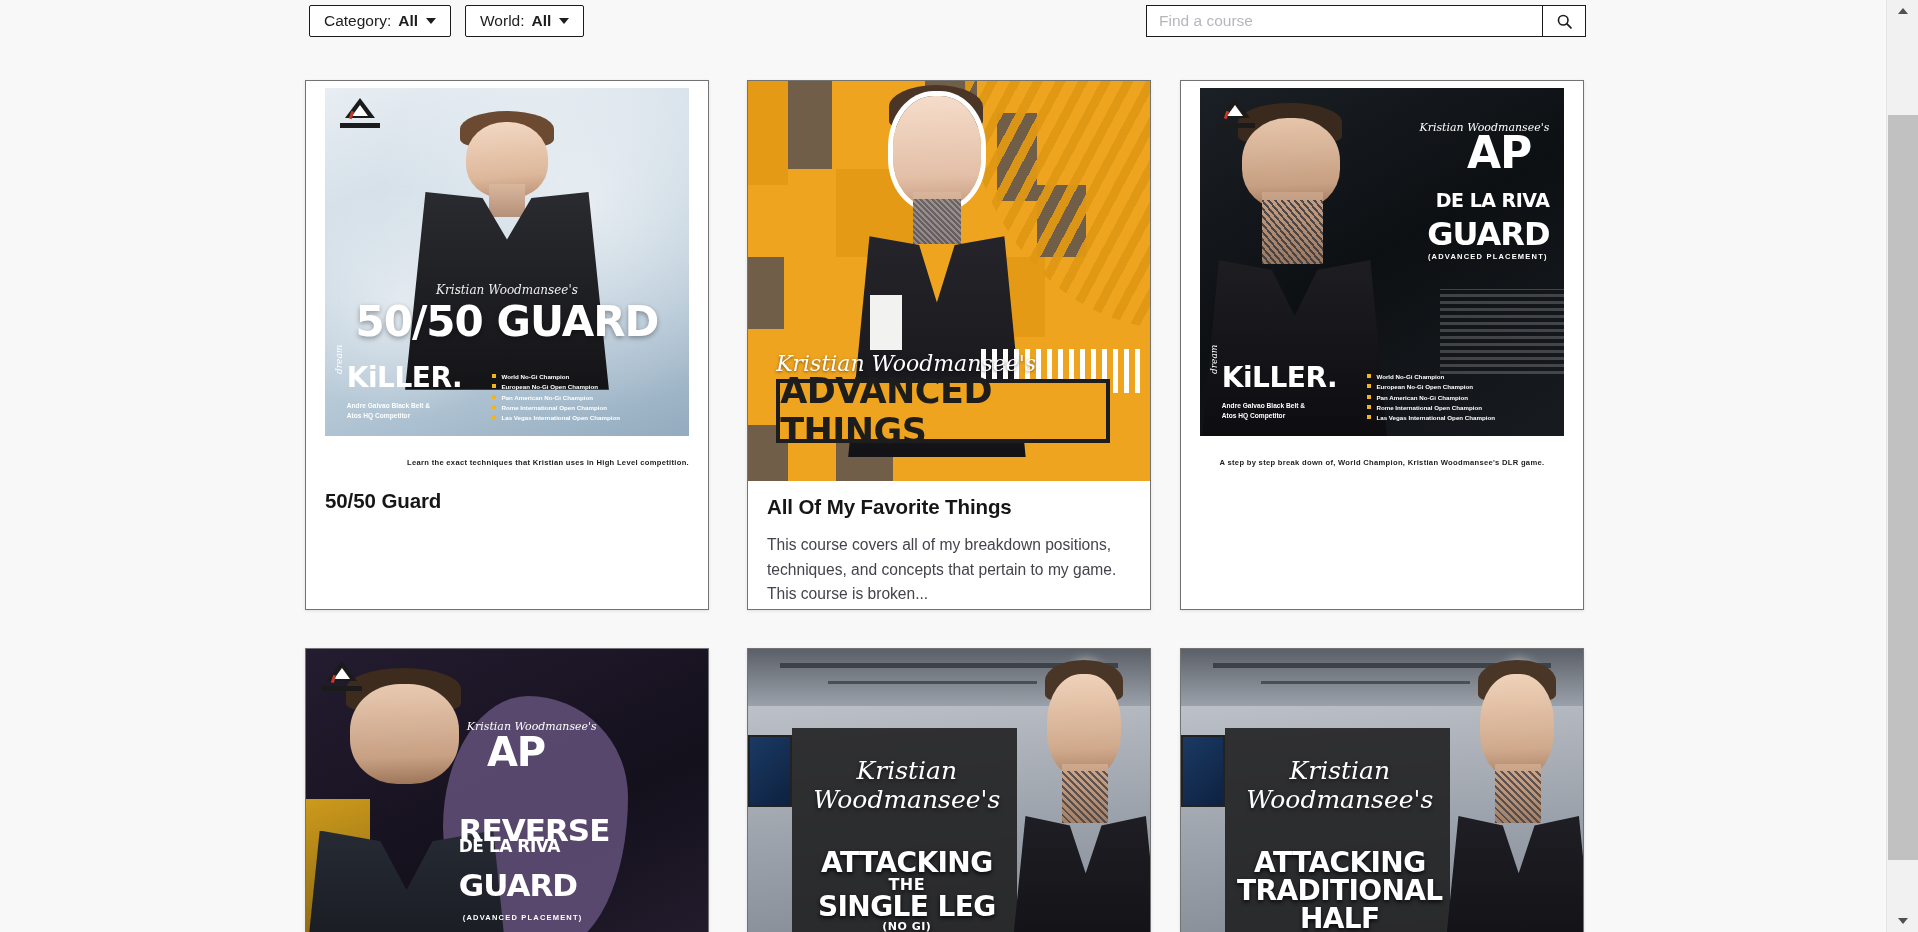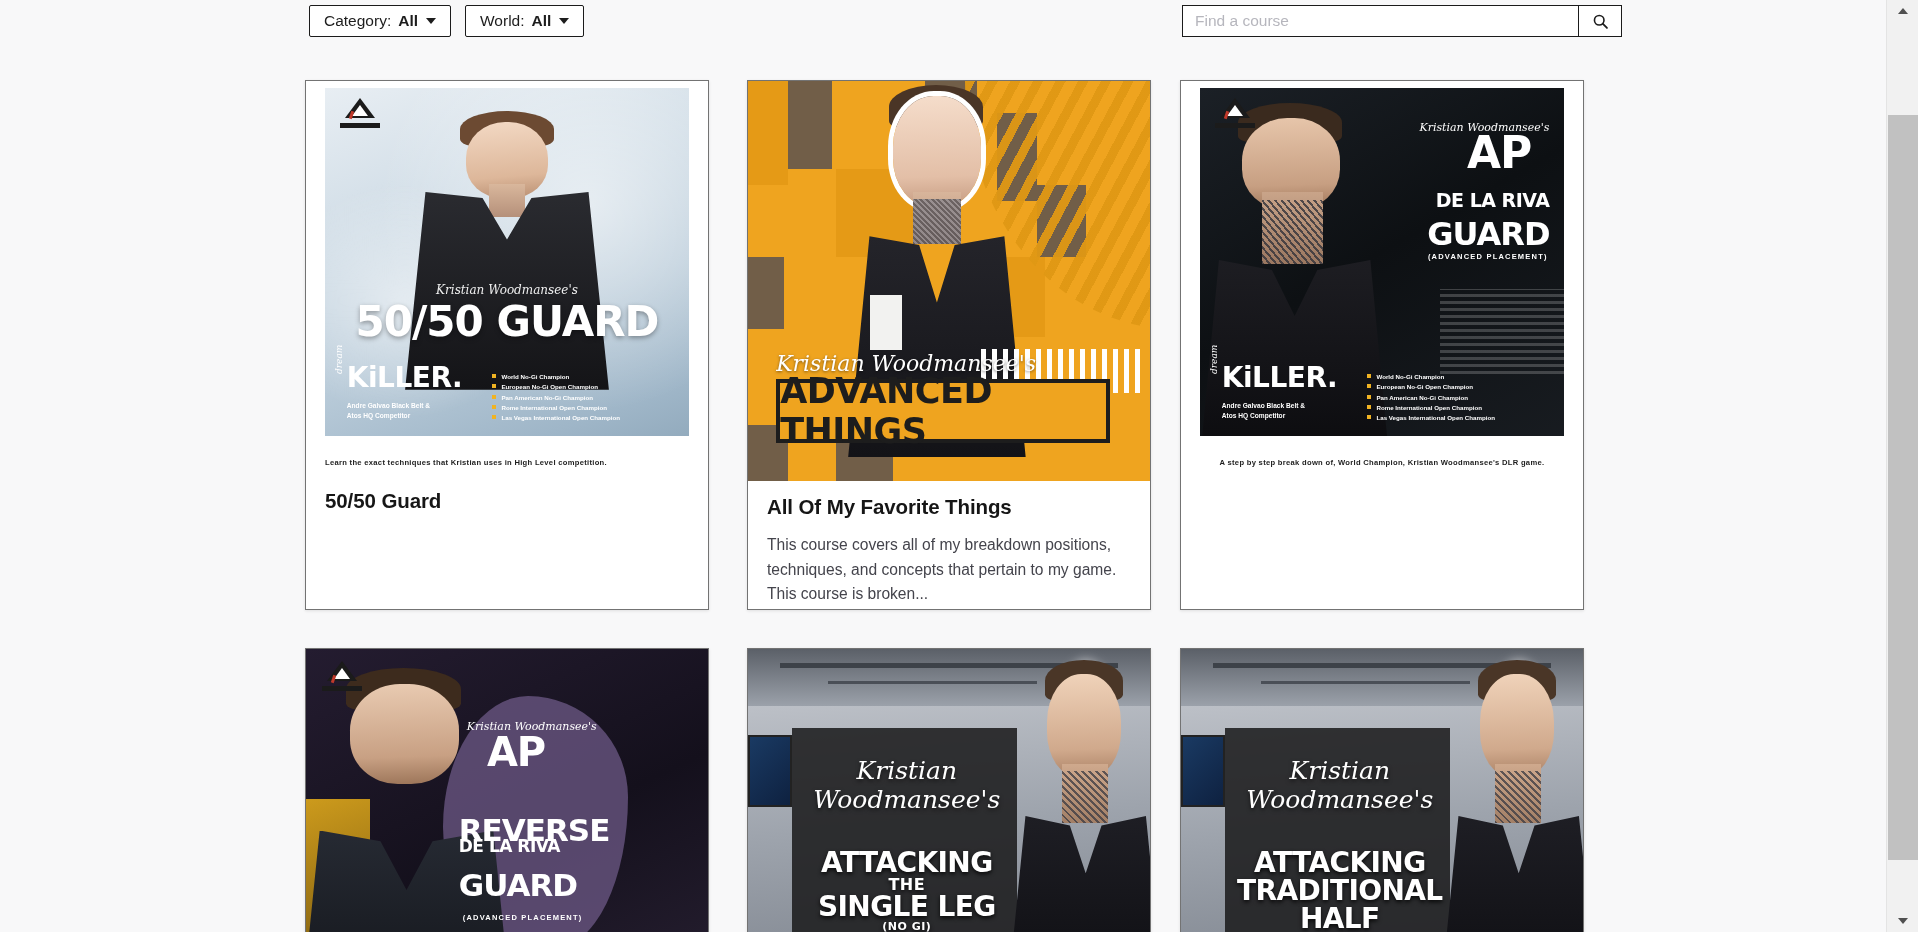--- a/index.html
+++ b/index.html
@@ -54,21 +54,20 @@
     border-right: 5px solid transparent;
     border-top: 6px solid #1d1d1d;
     margin-left: 1px;
   }
 
   .searchwrap {
     position: absolute;
     left: 1146px; top: 5px;
     display: flex;
     height: 32px;
-    margin-left: 36px;
   }
   .search-input {
     width: 396px;
     height: 32px;
     border: 1px solid #1b1b1b;
     border-right: none;
     border-radius: 0;
     background: #fff;
     padding: 0 12px;
     font-size: 15.5px;
@@ -232,21 +231,21 @@
     line-height: 1.62;
     font-weight: 700;
   }
   .p-5050 .bullets div { position: relative; padding-left: 9px; }
   .p-5050 .bullets div::before {
     content: ""; position: absolute; left: 0; top: 2px;
     width: 4px; height: 4px; background: #f0b323;
   }
   .p-5050 .tagline {
     position: absolute; left: 0; right: 0; bottom: 1.5%;
-    text-align: left;
+    text-align: right;
     font-size: 7.6px;
     font-weight: 700;
     color: #1d1d1d;
     line-height: 1.6;
     letter-spacing: 0.3px;
   }
   .p-5050 .whitestrip {
     position: absolute; left: 0; right: 0; bottom: 0;
     height: 10%;
     background: #fff;

